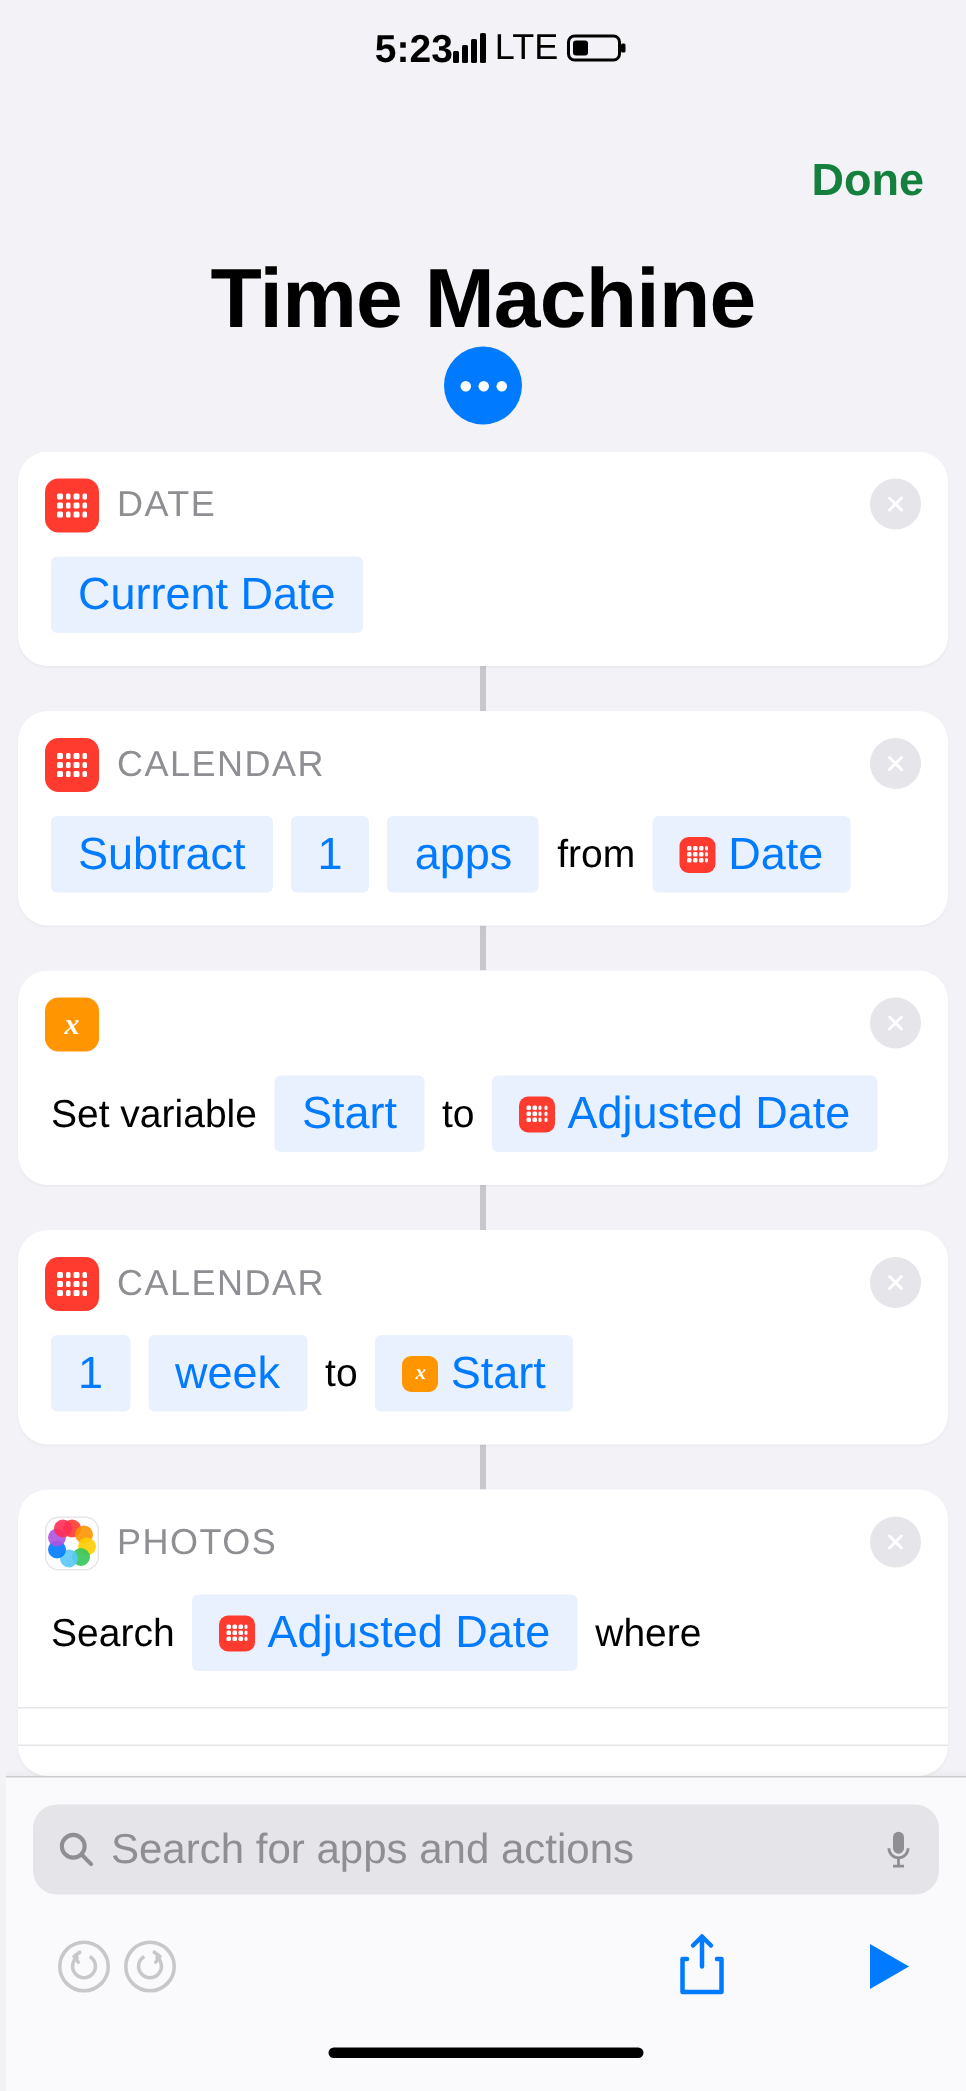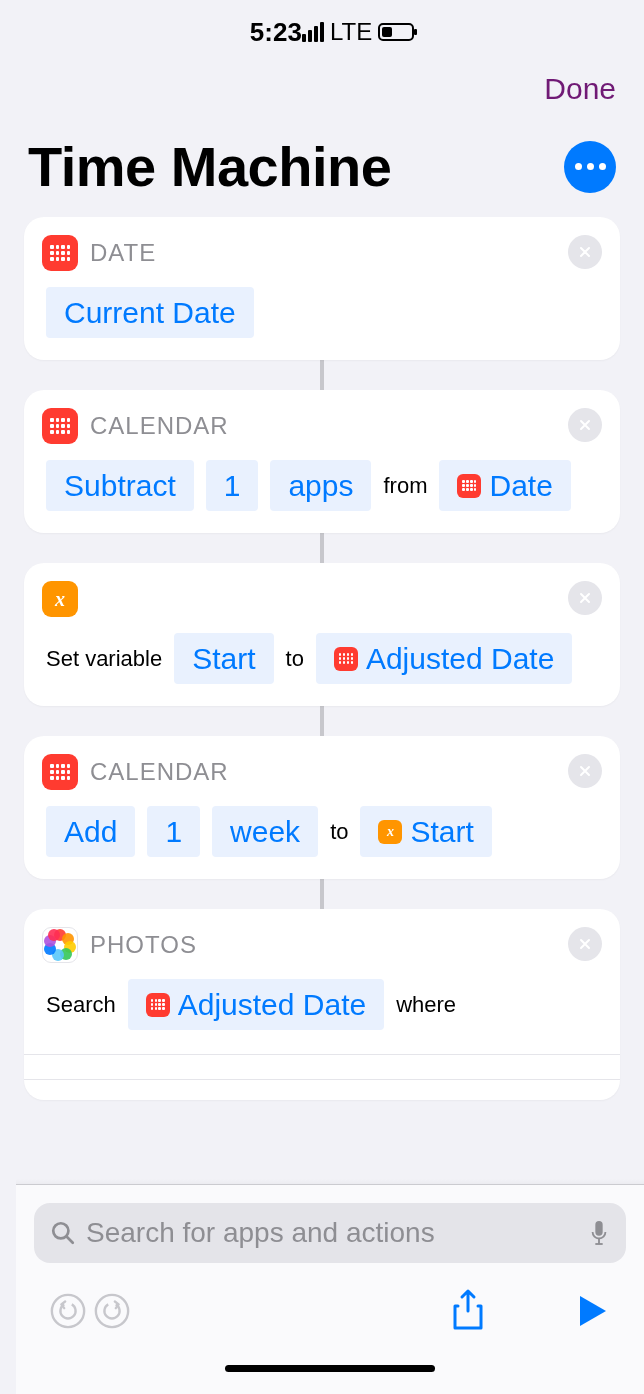--- a/index.html
+++ b/index.html
@@ -38,38 +38,39 @@
     position:relative;display:inline-block;
   }
   .battery::after{
     content:"";position:absolute;right:-5px;top:4px;width:3px;height:6px;
     background:#000;border-radius:1px;
   }
   .battery-fill{position:absolute;left:2px;top:2px;bottom:2px;width:10px;background:#000;border-radius:2px;}
 
   
   .nav { display:flex; justify-content:flex-end; padding: 18px 28px 0; }
-  .done { color:#701a75; font-size:30px; font-weight:400; cursor:pointer; }
+  .done { color:#15803d; font-size:30px; font-weight:700; cursor:pointer;margin-top:32px; }
 
   
   .title-row {
-    display:flex; justify-content:space-between; align-items:center;
+    display:flex; justify-content:center; align-items:center;
     padding: 28px 28px 18px;
+    flex-direction: column;
   }
   .title { font-size:56px; font-weight:800; letter-spacing:-0.5px; }
   .more-btn {
     width:52px;height:52px;border-radius:50%;background:#007aff;
     display:flex;align-items:center;justify-content:center;cursor:pointer;
   }
   .more-btn .dots{display:flex;gap:5px;}
   .more-btn .dots span{width:7px;height:7px;background:#fff;border-radius:50%;}
 
   
   .cards {
-    padding: 0 24px;
+    padding: 0 12px;
   }
   .card {
     background:#fff;
     border-radius:20px;
     padding: 18px 18px 22px;
     margin-bottom: 0;
     box-shadow: 0 1px 2px rgba(0,0,0,0.04);
     position:relative;
   }
   .connector {
@@ -112,38 +113,38 @@
     padding:3px 18px;border-radius:4px;
     font-size:30px;display:inline-flex;align-items:center;gap:8px;
     cursor:pointer;
   }
   .pill-small-icon{
     width:24px;height:24px;border-radius:6px;display:inline-flex;
     align-items:center;justify-content:center;flex:0 0 24px;
   }
   .pill-small-icon.red{background:#ff3b30;}
   .pill-small-icon.orange{background:#ff9500;}
-  .plain-text{color:#000;font-size:22px;text-align:right;}
+  .plain-text{color:#000;font-size:26px;text-align:right;}
 
   
   .flower{position:relative;width:28px;height:28px;}
   .petal{position:absolute;width:12px;height:12px;border-radius:50%;opacity:0.9;}
 
   
   .card-divider{
     height:1px;background:#e5e5ea;margin:24px -18px 0;
   }
   .subtext-row{
     padding:20px 0 28px;
   }
   .subtext{color:#007aff;font-size:24px;}
 
   
   .search-panel{
-    position:absolute;left:16px;right:0;bottom:0;
+    position:absolute;left:4px;right:0;bottom:0;
     background:#fafafc;
     border-top:1px solid #d1d1d6;
     padding:18px 18px 12px;
   }
   .search-panel::before{
     content:"";position:absolute;top:-6px;left:0;right:0;height:6px;
     background:linear-gradient(to bottom, rgba(0,0,0,0), rgba(0,0,0,0.03));
   }
   .search-field{
     background:#e4e4e9;border-radius:16px;height:60px;
@@ -358,21 +359,20 @@
               <span></span>
               <span></span>
               <span></span>
               <span></span>
               <span></span>
             </div>
       </div>
       <div class="cat-label">CALENDAR</div>
     </div>
     <div class="card-body">
-      <span class="pill">Add</span>
       <span class="pill">1</span>
       <span class="pill">week</span>
       <span class="plain-text">to</span>
       <span class="pill">
         <span class="pill-small-icon orange">
               <span class="x-glyph-sm">x</span>
             </span>
         <span>Start</span>
       </span>
     </div>

